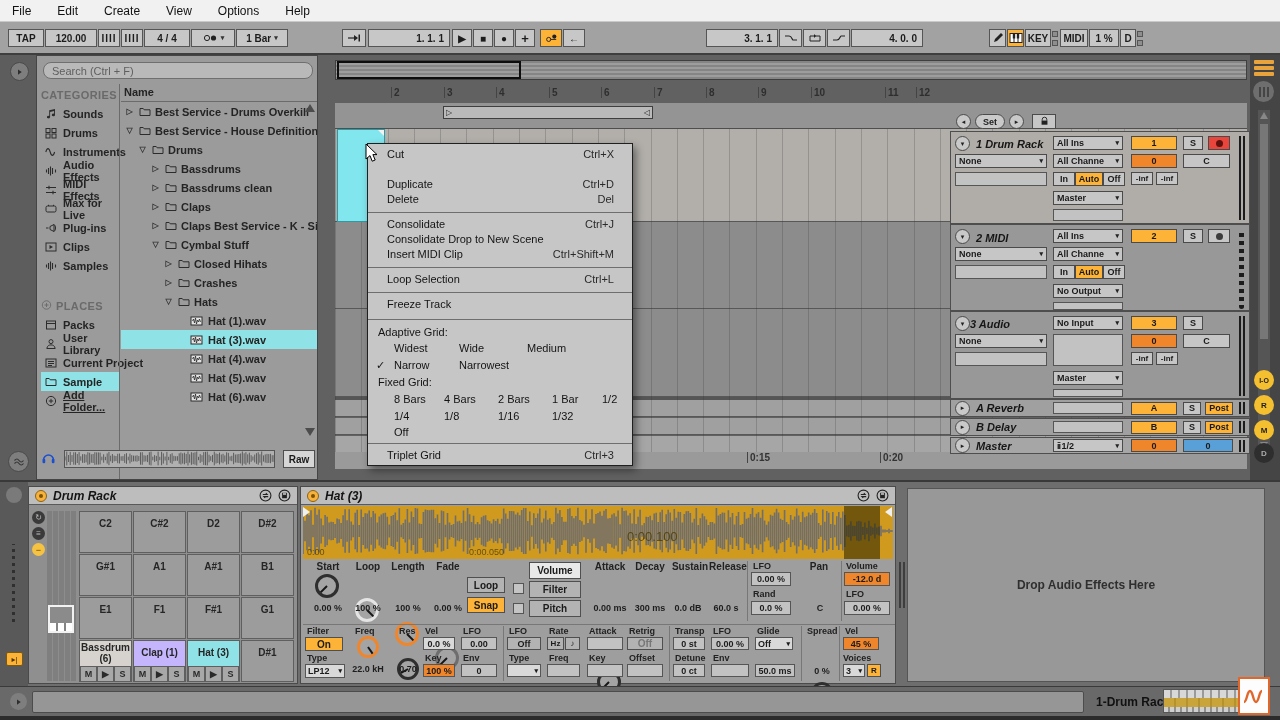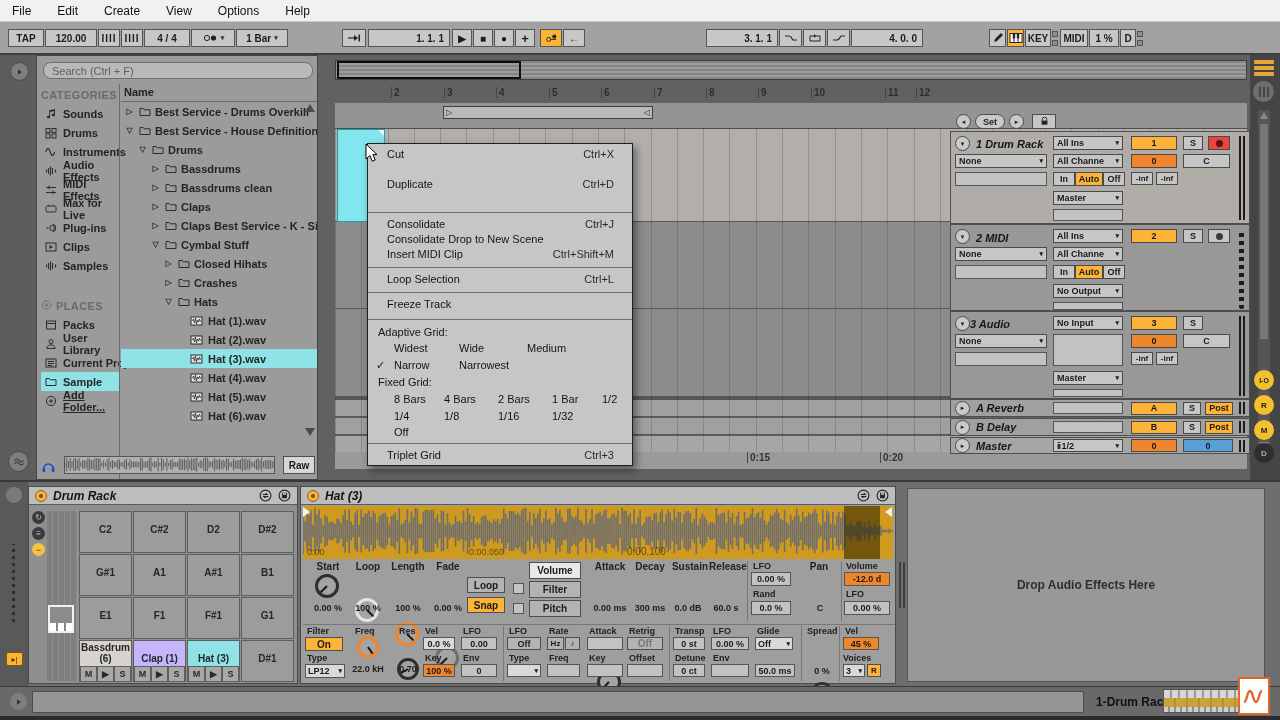--- a/index.html
+++ b/index.html
@@ -39,21 +39,21 @@
 .dd::after{content:"▾";margin-left:auto;font-size:7px;color:#222}
 .bdg{display:flex;align-items:center;justify-content:center;border:1px solid #4a4a4a;font-size:9px;font-weight:700;background:#c6c6c6;color:#191919}
 .tname{font-size:11px;font-weight:700;font-style:italic;color:#161616}
 .pcirc{width:15px;height:15px;border-radius:50%;background:#c9c9c9;border:1px solid #4a4a4a;display:flex;align-items:center;justify-content:center;font-size:7px;color:#222}
 
 #devices{left:0;top:480px;width:1280px;height:206px;background:#6e6e6e;border-top:2px solid #393939}
 .dtitle{height:18px;background:#bdbdbd;border-bottom:1px solid #5a5a5a;display:flex;align-items:center;padding:0 6px;gap:6px}
 .dtitle .nm{font-size:12px;font-weight:700;font-style:italic;color:#141414}
 .pwr{width:12px;height:12px;border-radius:50%;background:#f7b13c;border:1px solid #8a6410;display:flex;align-items:center;justify-content:center}
 .pwr i{width:4px;height:4px;border-radius:50%;background:#7a5200}
-.pad{position:absolute;background:#9c9c9c;border:1px solid #5f5f5f;font-size:10px;font-weight:700;color:#262626;text-align:center;padding-top:12px}
+.pad{position:absolute;background:#9c9c9c;border:1px solid #5f5f5f;font-size:10px;font-weight:700;color:#262626;text-align:center;padding-top:6px}
 .mps{position:absolute;bottom:0;left:0;width:100%;height:15px;display:flex}
 .mps span{flex:1;border:1px solid #5f5f5f;border-bottom:none;display:flex;align-items:center;justify-content:center;font-size:9px;font-weight:700;background:#a8a8a8;color:#2a2a2a}
 .knob{width:24px;height:24px;border-radius:50%;border:3px solid #2e2e2e;background:#a4a4a4;position:relative}
 .knob i{position:absolute;left:50%;top:50%;width:2px;height:9px;margin-left:-1px;background:#161616;transform-origin:50% 0;transform:rotate(var(--r,45deg))}
 .klbl{font-size:10px;font-weight:700;color:#222;text-align:center}
 .kval{font-size:9px;font-weight:700;color:#1d1d1d;text-align:center}
 .fld{display:flex;align-items:center;justify-content:center;background:#c2c2c2;border:1px solid #555;font-size:9px;font-weight:700;color:#1b1b1b}
 .fbtn{display:flex;align-items:center;justify-content:center;background:#b3b3b3;border:1px solid #4f4f4f;font-size:10px;font-weight:700;color:#1b1b1b}
 .orange{background:#f0862c!important}
 .yellow{background:#fdb338!important}
@@ -427,70 +427,61 @@
         </div>
       <div class="trow" style="padding-left:68px">
           <span class="ic" style="width:14px">
             <svg viewBox="0 0 13 12">
               <rect x=".5" y="2" width="11" height="8" fill="#e4e4e4" stroke="currentColor"></rect>
               <path d="M2 6l1-2 1 4 1-5 1 6 1-4 1 2 1-3 1 3" fill="none" stroke="currentColor" stroke-width=".8"></path>
             </svg>
           </span>
           <span>Hat (1).wav</span>
         </div>
+      <div class="trow selcyan" style="padding-left:68px">
+          <span class="ic" style="width:14px">
+            <svg viewBox="0 0 13 12">
+              <rect x=".5" y="2" width="11" height="8" fill="#e4e4e4" stroke="currentColor"></rect>
+              <path d="M2 6l1-2 1 4 1-5 1 6 1-4 1 2 1-3 1 3" fill="none" stroke="currentColor" stroke-width=".8"></path>
+            </svg>
+          </span>
+          <span>Hat (3).wav</span>
+        </div>
       <div class="trow" style="padding-left:68px">
           <span class="ic" style="width:14px">
             <svg viewBox="0 0 13 12">
               <rect x=".5" y="2" width="11" height="8" fill="#e4e4e4" stroke="currentColor"></rect>
               <path d="M2 6l1-2 1 4 1-5 1 6 1-4 1 2 1-3 1 3" fill="none" stroke="currentColor" stroke-width=".8"></path>
             </svg>
           </span>
-          <span>Hat (2).wav</span>
-        </div>
-      <div class="trow selcyan" style="padding-left:68px">
-          <span class="ic" style="width:14px">
-            <svg viewBox="0 0 13 12">
-              <rect x=".5" y="2" width="11" height="8" fill="#e4e4e4" stroke="currentColor"></rect>
-              <path d="M2 6l1-2 1 4 1-5 1 6 1-4 1 2 1-3 1 3" fill="none" stroke="currentColor" stroke-width=".8"></path>
-            </svg>
-          </span>
-          <span>Hat (3).wav</span>
+          <span>Hat (4).wav</span>
         </div>
       <div class="trow" style="padding-left:68px">
           <span class="ic" style="width:14px">
             <svg viewBox="0 0 13 12">
               <rect x=".5" y="2" width="11" height="8" fill="#e4e4e4" stroke="currentColor"></rect>
               <path d="M2 6l1-2 1 4 1-5 1 6 1-4 1 2 1-3 1 3" fill="none" stroke="currentColor" stroke-width=".8"></path>
             </svg>
           </span>
-          <span>Hat (4).wav</span>
+          <span>Hat (5).wav</span>
         </div>
       <div class="trow" style="padding-left:68px">
           <span class="ic" style="width:14px">
             <svg viewBox="0 0 13 12">
               <rect x=".5" y="2" width="11" height="8" fill="#e4e4e4" stroke="currentColor"></rect>
               <path d="M2 6l1-2 1 4 1-5 1 6 1-4 1 2 1-3 1 3" fill="none" stroke="currentColor" stroke-width=".8"></path>
             </svg>
           </span>
-          <span>Hat (5).wav</span>
-        </div>
-      <div class="trow" style="padding-left:68px">
-          <span class="ic" style="width:14px">
-            <svg viewBox="0 0 13 12">
-              <rect x=".5" y="2" width="11" height="8" fill="#e4e4e4" stroke="currentColor"></rect>
-              <path d="M2 6l1-2 1 4 1-5 1 6 1-4 1 2 1-3 1 3" fill="none" stroke="currentColor" stroke-width=".8"></path>
-            </svg>
-          </span>
           <span>Hat (6).wav</span>
         </div>
     </div>
     <div class="ab" style="left:268px;top:48px;width:0;height:0;border-left:5px solid transparent;border-right:5px solid transparent;border-bottom:8px solid #4c4c4c"></div>
     <div class="ab" style="left:268px;top:372px;width:0;height:0;border-left:5px solid transparent;border-right:5px solid transparent;border-top:8px solid #4c4c4c"></div>
 
-    <div class="ab" style="left:4px;top:394px;width:274px;height:24px;display:flex;align-items:flex-end;gap:8px">
+    <div class="ab" style="left:4px;top:394px;width:274px;height:24px;display:flex;align-items:flex-start;gap:8px">
       <span class="ic" style="width:15px;height:15px">
           <svg viewBox="0 0 12 12">
             <path d="M2 8a4 4 0 0 1 8 0" fill="none" stroke="#1a4fd0" stroke-width="1.2"></path>
             <rect x="1.2" y="7" width="2.2" height="3.6" rx="1" fill="#1a4fd0"></rect>
             <rect x="8.6" y="7" width="2.2" height="3.6" rx="1" fill="#1a4fd0"></rect>
           </svg>
         </span>
       <div style="flex:1;height:18px;background:#b0b0b0;border:1px solid #555;position:relative">
         <svg width="100%" height="100%" viewBox="0 0 224 16" preserveAspectRatio="none">
             <path id="prev-wave" stroke="#5a5a5a" stroke-width="1" fill="none" d="M0.0 5.5V9.5M1.9 0.6V14.4M3.8 4.0V11.0M5.6 0.9V14.1M7.5 4.1V10.9M9.4 1.3V13.7M11.3 1.2V13.8M13.2 3.0V12.0M15.1 1.1V13.9M16.9 5.3V9.7M18.8 3.2V11.8M20.7 3.1V11.9M22.6 3.6V11.4M24.5 1.2V13.8M26.4 1.7V13.3M28.2 3.3V11.7M30.1 3.0V12.0M32.0 1.2V13.8M33.9 1.4V13.6M35.8 1.4V13.6M37.6 1.6V13.4M39.5 5.7V9.3M41.4 3.3V11.7M43.3 5.8V9.2M45.2 2.4V12.6M47.1 0.9V14.1M48.9 4.7V10.3M50.8 3.0V12.0M52.7 4.6V10.4M54.6 5.0V10.0M56.5 2.8V12.2M58.4 2.5V12.5M60.2 5.3V9.7M62.1 5.1V9.9M64.0 3.1V11.9M65.9 2.2V12.8M67.8 5.7V9.3M69.6 2.6V12.4M71.5 4.2V10.8M73.4 4.6V10.4M75.3 4.7V10.3M77.2 4.3V10.7M79.1 5.1V9.9M80.9 1.3V13.7M82.8 1.2V13.8M84.7 4.3V10.7M86.6 4.6V10.4M88.5 3.9V11.1M90.4 1.2V13.8M92.2 0.6V14.4M94.1 5.7V9.3M96.0 4.1V10.9M97.9 4.9V10.1M99.8 0.7V14.3M101.6 5.8V9.2M103.5 0.8V14.2M105.4 2.4V12.6M107.3 5.5V9.5M109.2 0.9V14.1M111.1 5.8V9.2M112.9 3.2V11.8M114.8 2.2V12.8M116.7 4.8V10.2M118.6 5.2V9.8M120.5 5.2V9.8M122.4 2.3V12.7M124.2 1.5V13.5M126.1 2.4V12.6M128.0 1.7V13.3M129.9 2.9V12.1M131.8 0.5V14.5M133.6 3.3V11.7M135.5 1.2V13.8M137.4 1.8V13.2M139.3 1.3V13.7M141.2 0.5V14.5M143.1 5.8V9.2M144.9 3.1V11.9M146.8 4.2V10.8M148.7 1.1V13.9M150.6 0.8V14.2M152.5 0.6V14.4M154.4 3.7V11.3M156.2 5.2V9.8M158.1 3.9V11.1M160.0 0.7V14.3M161.9 2.5V12.5M163.8 3.0V12.0M165.6 1.6V13.4M167.5 3.5V11.5M169.4 2.8V12.2M171.3 4.4V10.6M173.2 1.3V13.7M175.1 1.9V13.1M176.9 5.4V9.6M178.8 4.8V10.2M180.7 1.8V13.2M182.6 3.5V11.5M184.5 3.3V11.7M186.4 3.0V12.0M188.2 2.5V12.5M190.1 0.5V14.5M192.0 2.3V12.7M193.9 1.2V13.8M195.8 3.3V11.7M197.6 1.7V13.3M199.5 4.2V10.8M201.4 5.5V9.5M203.3 3.6V11.4M205.2 2.2V12.8M207.1 1.3V13.7M208.9 3.3V11.7M210.8 0.5V14.5M212.7 4.4V10.6M214.6 3.4V11.6M216.5 2.9V12.1M218.4 3.1V11.9M220.2 2.8V12.2M222.1 4.2V10.8M224.0 4.1V10.9"></path>
@@ -550,20 +541,24 @@
   </div>
 
   <div id="ctx" class="ab">
     <div class="mi" style="top:4px">
         <span>Cut</span>
         <span class="sc">Ctrl+X</span>
       </div>
     <div class="mi" style="top:34px">
         <span>Duplicate</span>
         <span class="sc">Ctrl+D</span>
+      </div>
+    <div class="mi" style="top:49px">
+        <span>Delete</span>
+        <span class="sc">Del</span>
       </div>
     <div class="msep" style="top:68px"></div>
     <div class="mi" style="top:74px">
         <span>Consolidate</span>
         <span class="sc">Ctrl+J</span>
       </div>
     <div class="mi" style="top:89px">
         <span>Consolidate Drop to New Scene</span>
       </div>
     <div class="mi" style="top:104px">
@@ -877,21 +872,21 @@
 
       <div class="ab" style="left:2px;top:19px;width:590px;height:53px;background:#cf9a1e;overflow:hidden">
         <svg width="590" height="53" viewBox="0 0 590 53" preserveAspectRatio="none">
             <path id="main-wave" stroke="#6f6f6f" stroke-width="1.6" fill="none" d="M0.0 2.1V47.9M2.0 14.8V35.2M4.0 5.7V44.3M6.0 9.3V40.7M8.0 4.3V45.7M10.0 18.7V31.3M12.0 1.7V48.3M14.0 8.7V41.3M16.1 3.4V46.6M18.1 12.6V37.4M20.1 19.2V30.8M22.1 8.9V41.1M24.1 10.7V39.3M26.1 16.5V33.5M28.1 15.7V34.3M30.1 16.0V34.0M32.1 17.9V32.1M34.1 12.4V37.6M36.1 13.3V36.7M38.1 16.9V33.1M40.1 9.3V40.7M42.1 3.3V46.7M44.1 14.3V35.7M46.2 3.3V46.7M48.2 15.4V34.6M50.2 18.7V31.3M52.2 6.7V43.3M54.2 3.8V46.2M56.2 18.9V31.1M58.2 3.5V46.5M60.2 10.9V39.1M62.2 7.2V42.8M64.2 7.6V42.4M66.2 4.6V45.4M68.2 11.2V38.8M70.2 4.9V45.1M72.2 7.6V42.4M74.3 16.5V33.5M76.3 10.5V39.5M78.3 8.4V41.6M80.3 7.3V42.7M82.3 6.7V43.3M84.3 10.8V39.2M86.3 18.6V31.4M88.3 10.0V40.0M90.3 9.0V41.0M92.3 6.4V43.6M94.3 14.3V35.7M96.3 2.3V47.7M98.3 18.7V31.3M100.3 16.9V33.1M102.3 13.6V36.4M104.4 3.0V47.0M106.4 16.4V33.6M108.4 5.5V44.5M110.4 10.9V39.1M112.4 1.9V48.1M114.4 2.4V47.6M116.4 17.6V32.4M118.4 17.9V32.1M120.4 5.9V44.1M122.4 3.6V46.4M124.4 4.1V45.9M126.4 4.2V45.8M128.4 3.7V46.3M130.4 3.7V46.3M132.4 12.3V37.7M134.5 8.5V41.5M136.5 17.1V32.9M138.5 4.4V45.6M140.5 5.2V44.8M142.5 18.8V31.2M144.5 7.1V42.9M146.5 16.6V33.4M148.5 19.1V30.9M150.5 17.9V32.1M152.5 9.4V40.6M154.5 15.6V34.4M156.5 14.7V35.3M158.5 16.9V33.1M160.5 4.4V45.6M162.6 15.3V34.7M164.6 1.9V48.1M166.6 8.2V41.8M168.6 16.1V33.9M170.6 9.7V40.3M172.6 18.2V31.8M174.6 16.1V33.9M176.6 18.2V31.8M178.6 11.2V38.8M180.6 9.8V40.2M182.6 9.2V40.8M184.6 14.3V35.7M186.6 15.3V34.7M188.6 17.5V32.5M190.6 13.3V36.7M192.7 14.9V35.1M194.7 12.7V37.3M196.7 17.7V32.3M198.7 12.8V37.2M200.7 2.6V47.4M202.7 7.4V42.6M204.7 12.7V37.3M206.7 5.0V45.0M208.7 5.0V45.0M210.7 5.3V44.7M212.7 8.6V41.4M214.7 6.6V43.4M216.7 9.2V40.8M218.7 4.0V46.0M220.7 2.0V48.0M222.8 2.1V47.9M224.8 14.9V35.1M226.8 5.5V44.5M228.8 19.2V30.8M230.8 7.2V42.8M232.8 12.0V38.0M234.8 7.6V42.4M236.8 2.4V47.6M238.8 16.6V33.4M240.8 12.4V37.6M242.8 4.6V45.4M244.8 13.7V36.3M246.8 12.2V37.8M248.8 18.3V31.7M250.9 15.9V34.1M252.9 1.7V48.3M254.9 7.5V42.5M256.9 3.9V46.1M258.9 10.9V39.1M260.9 15.8V34.2M262.9 15.7V34.3M264.9 3.0V47.0M266.9 2.2V47.8M268.9 10.0V40.0M270.9 12.2V37.8M272.9 10.0V40.0M274.9 1.8V48.2M276.9 14.1V35.9M278.9 15.3V34.7M281.0 18.8V31.2M283.0 3.2V46.8M285.0 17.1V32.9M287.0 13.2V36.8M289.0 3.3V46.7M291.0 17.5V32.5M293.0 7.9V42.1M295.0 7.0V43.0M297.0 5.6V44.4M299.0 9.8V40.2M301.0 4.8V45.2M303.0 2.9V47.1M305.0 12.6V37.4M307.0 11.9V38.1M309.0 8.6V41.4M311.1 7.2V42.8M313.1 10.4V39.6M315.1 4.5V45.5M317.1 18.2V31.8M319.1 1.8V48.2M321.1 5.1V44.9M323.1 4.4V45.6M325.1 9.4V40.6M327.1 7.3V42.7M329.1 17.4V32.6M331.1 3.2V46.8M333.1 17.9V32.1M335.1 10.7V39.3M337.1 3.7V46.3M339.1 19.2V30.8M341.2 16.9V33.1M343.2 10.7V39.3M345.2 10.9V39.1M347.2 9.7V40.3M349.2 14.2V35.8M351.2 7.6V42.4M353.2 6.8V43.2M355.2 15.9V34.1M357.2 6.2V43.8M359.2 3.8V46.2M361.2 15.9V34.1M363.2 8.3V41.7M365.2 3.8V46.2M367.2 6.4V43.6M369.3 14.7V35.3M371.3 2.9V47.1M373.3 11.7V38.3M375.3 5.7V44.3M377.3 5.9V44.1M379.3 16.4V33.6M381.3 8.1V41.9M383.3 5.2V44.8M385.3 4.9V45.1M387.3 7.1V42.9M389.3 16.4V33.6M391.3 12.7V37.3M393.3 2.0V48.0M395.3 19.1V30.9M397.3 12.2V37.8M399.4 7.5V42.5M401.4 10.2V39.8M403.4 13.6V36.4M405.4 19.1V30.9M407.4 15.9V34.1M409.4 15.9V34.1M411.4 17.5V32.5M413.4 2.0V48.0M415.4 9.4V40.6M417.4 7.9V42.1M419.4 6.6V43.4M421.4 6.8V43.2M423.4 16.4V33.6M425.4 4.2V45.8M427.4 11.2V38.8M429.5 7.0V43.0M431.5 18.5V31.5M433.5 10.0V40.0M435.5 6.0V44.0M437.5 19.1V30.9M439.5 17.9V32.1M441.5 6.1V43.9M443.5 12.8V37.2M445.5 11.7V38.3M447.5 8.0V42.0M449.5 1.9V48.1M451.5 11.3V38.7M453.5 7.7V42.3M455.5 6.2V43.8M457.6 11.8V38.2M459.6 3.8V46.2M461.6 14.5V35.5M463.6 18.8V31.2M465.6 15.4V34.6M467.6 8.8V41.2M469.6 9.7V40.3M471.6 6.4V43.6M473.6 2.7V47.3M475.6 6.6V43.4M477.6 12.7V37.3M479.6 13.9V36.1M481.6 4.1V45.9M483.6 15.9V34.1M485.6 18.2V31.8M487.7 9.1V40.9M489.7 13.8V36.2M491.7 10.6V39.4M493.7 2.5V47.5M495.7 9.6V40.4M497.7 16.1V33.9M499.7 5.7V44.3M501.7 11.2V38.8M503.7 10.2V39.8M505.7 6.5V43.5M507.7 8.8V41.2M509.7 6.8V43.2M511.7 3.0V47.0M513.7 7.1V42.9M515.7 17.0V33.0M517.8 19.2V30.8M519.8 3.5V46.5M521.8 15.7V34.3M523.8 5.1V44.9M525.8 6.7V43.3M527.8 18.1V31.9M529.8 6.1V43.9M531.8 18.7V31.3M533.8 10.3V39.7M535.8 5.9V44.1M537.8 11.7V38.3M539.8 5.6V44.4M541.8 8.9V41.1M543.8 19.6V30.4M545.9 18.7V31.3M547.9 15.2V34.8M549.9 19.8V30.2M551.9 20.0V30.0M553.9 15.6V34.4M555.9 14.7V35.3M557.9 15.5V34.5M559.9 20.9V29.1M561.9 16.4V33.6M563.9 21.8V28.2M565.9 14.7V35.3M567.9 20.3V29.7M569.9 21.6V28.4M571.9 17.5V32.5M573.9 21.5V28.5M576.0 20.4V29.6M578.0 19.7V30.3M580.0 23.4V26.6M582.0 23.4V26.6M584.0 24.1V25.9M586.0 22.8V27.2M588.0 24.1V25.9M590.0 24.2V25.8"></path>
           </svg>
         <div class="ab" style="left:541px;top:0;width:36px;height:53px;background:rgba(40,32,0,.55)"></div>
         <div class="ab" style="left:0;top:1px;width:0;height:0;border-top:5px solid transparent;border-bottom:5px solid transparent;border-left:7px solid #f0f0f0"></div>
         <div class="ab" style="right:1px;top:1px;width:0;height:0;border-top:5px solid transparent;border-bottom:5px solid transparent;border-right:7px solid #f0f0f0"></div>
         <span class="ab" style="left:4px;bottom:2px;font-size:9px;color:rgba(70,55,0,.75)">0:00</span>
         <span class="ab" style="left:166px;bottom:2px;font-size:9px;color:rgba(70,55,0,.75)">0:00.050</span>
-        <span class="ab" style="left:324px;bottom:2px;font-size:10px;color:rgba(70,55,0,.75)">0:00.100</span>
+        <span class="ab" style="left:324px;bottom:15px;font-size:13px;color:rgba(70,55,0,.75)">0:00.100</span>
       </div>
 
       <div class="ab" style="left:2px;top:74px;width:592px;height:62px">
         <span class="ab klbl" style="left:4px;top:0;width:42px">Start</span>
         <div class="ab knob" style="left:12px;top:13px;--r:45deg">
             <i></i>
           </div>
         <span class="ab kval" style="left:0px;top:42px;width:50px">0.00 %</span>
         <span class="ab klbl" style="left:44px;top:0;width:42px">Loop</span>
         <div class="ab knob" style="left:52px;top:13px;--r:-45deg;border-color:#e4e4e4">

